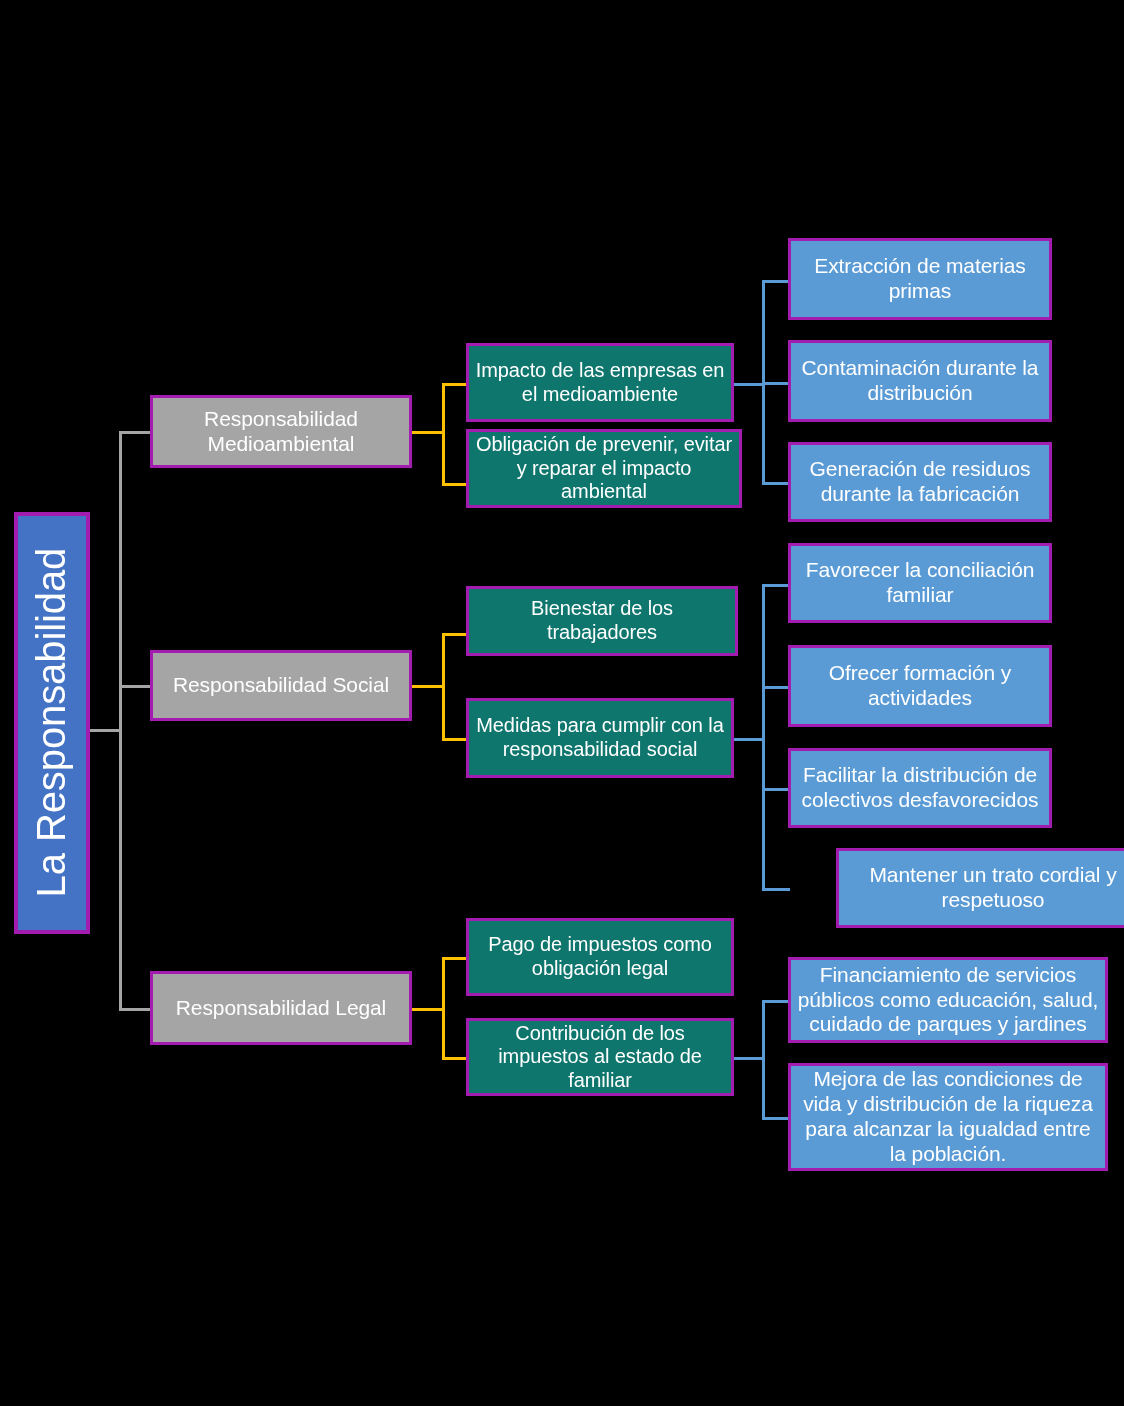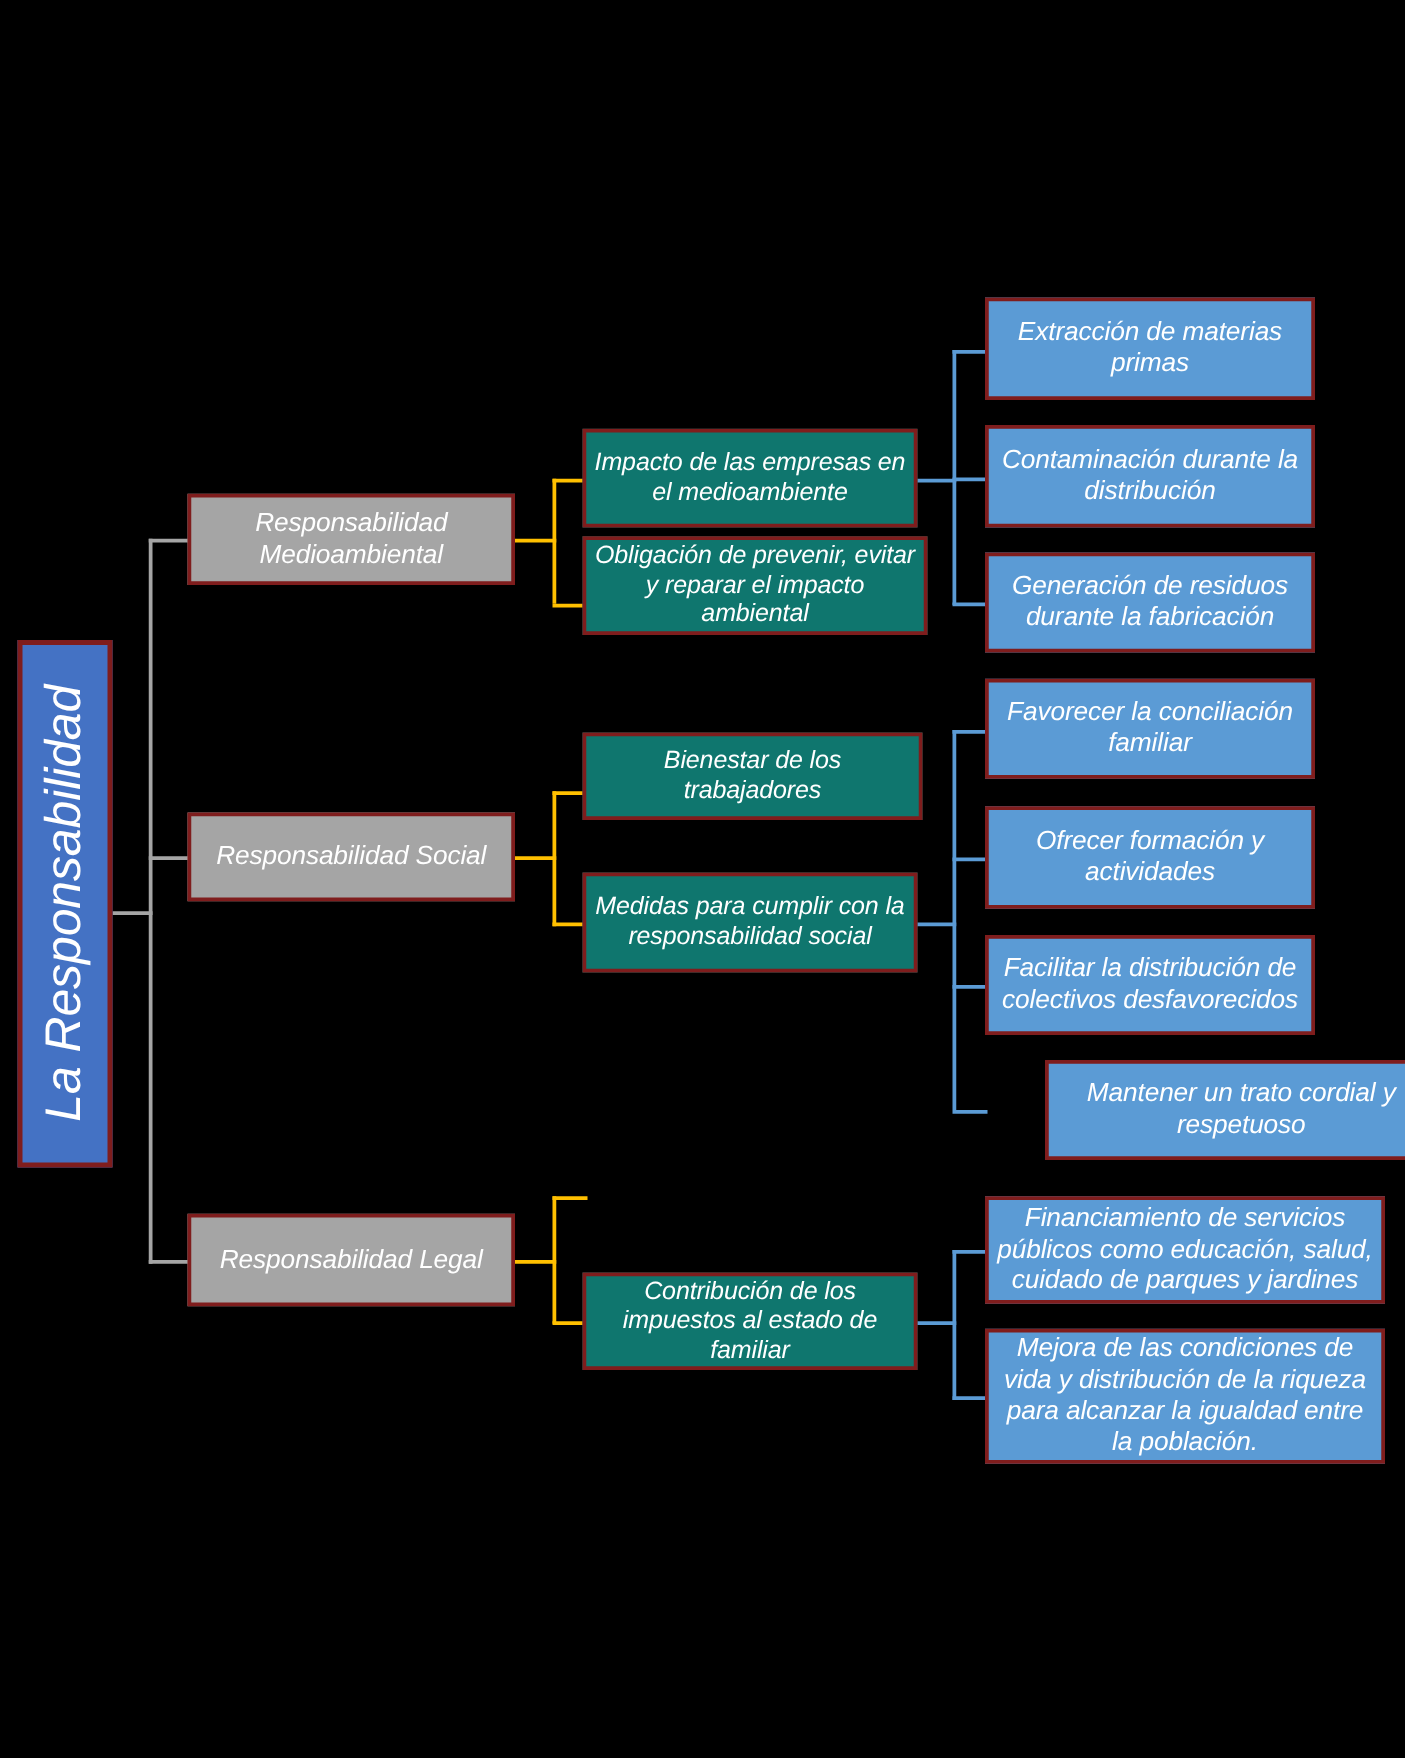--- a/index.html
+++ b/index.html
@@ -17,30 +17,29 @@
   #canvas {
     position: absolute;
     left: 0; top: 0;
     width: 1124px;
     height: 1406px;
     background: #000000;
   }
   .node {
     position: absolute;
     box-sizing: border-box;
-    border: 3px solid #7f1d1d;
+    border: 3px solid #a21caf;
     color: #FFFFFF;
     display: flex;
     align-items: center;
     justify-content: center;
     text-align: center;
     line-height: 1.18;
     padding: 14px 6px;
     letter-spacing: -0.1px;
-    font-style: italic;
   }
   .node span { display: block; width: 100%; }
 
   
   .root {
     background: #4472C4;
     border-width: 4px;
     font-size: 40px;
   }
   .root .vtext {
@@ -144,20 +143,23 @@
     <span>Obligación de prevenir, evitar y reparar el impacto ambiental</span>
   </div>
 
   <div class="node lvl2 top-align" style="left:466px; top:586px; width:272px; height:70px;">
     <span>Bienestar de los trabajadores</span>
   </div>
   <div class="node lvl2" style="left:466px; top:698px; width:268px; height:80px;">
     <span>Medidas para cumplir con la responsabilidad social</span>
   </div>
 
+  <div class="node lvl2" style="left:466px; top:918px; width:268px; height:78px;">
+    <span>Pago de impuestos como obligación legal</span>
+  </div>
   <div class="node lvl2" style="left:466px; top:1018px; width:268px; height:78px;">
     <span>Contribución de los impuestos al estado de familiar</span>
   </div>
 
   <div class="node lvl3" style="left:788px; top:238px; width:264px; height:82px;">
     <span>Extracción de materias primas</span>
   </div>
   <div class="node lvl3" style="left:788px; top:340px; width:264px; height:82px;">
     <span>Contaminación durante la distribución</span>
   </div>

